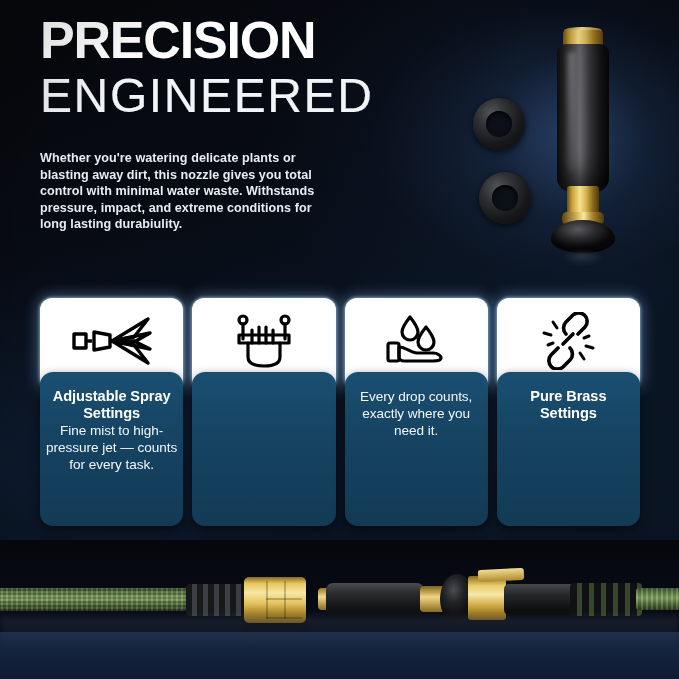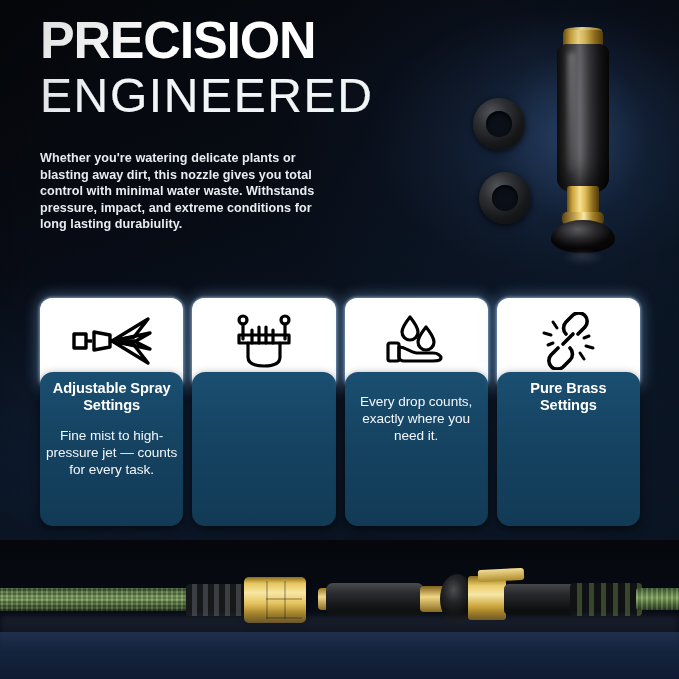--- a/index.html
+++ b/index.html
@@ -110,29 +110,29 @@
     box-shadow:0 0 14px 3px rgba(150,200,255,.35), 0 0 3px 1px rgba(190,225,255,.55);
   }
   .card-icon{
     position:absolute;left:0;top:8px;width:100%;height:70px;
     display:flex;align-items:center;justify-content:center;
   }
   .card-body{
     position:absolute;left:0;top:74px;width:100%;height:154px;border-radius:13px;
     background:linear-gradient(180deg,#1a4f71 0%,#164463 40%,#123a55 100%);
     box-shadow:0 3px 10px rgba(0,0,0,.55);
-    padding-top:8px;box-sizing:border-box;
+    padding-top:16px;box-sizing:border-box;
     display:flex;flex-direction:column;align-items:center;
   }
   .c-title{
     font-size:14.6px;font-weight:bold;color:#ffffff;text-align:center;line-height:17px;
     letter-spacing:-.1px;padding:0 6px;
   }
   .c-desc{
-    margin-top:13px;font-size:13.6px;font-weight:normal;color:#f2f7fb;text-align:center;
+    font-size:13.6px;font-weight:normal;color:#f2f7fb;text-align:center;
     line-height:17px;letter-spacing:-.05px;padding:0 5px;
   }
 
   
   .strip{
     position:absolute;left:0;top:540px;width:679px;height:139px;overflow:hidden;
     background:
       radial-gradient(ellipse 420px 120px at 320px 36px, #27456f 0%, #1e355a 42%, #15274a 78%, #101e3a 100%),
       linear-gradient(180deg,#1b3055 0%,#1a2f52 55%,#142murky 100%);
   }

